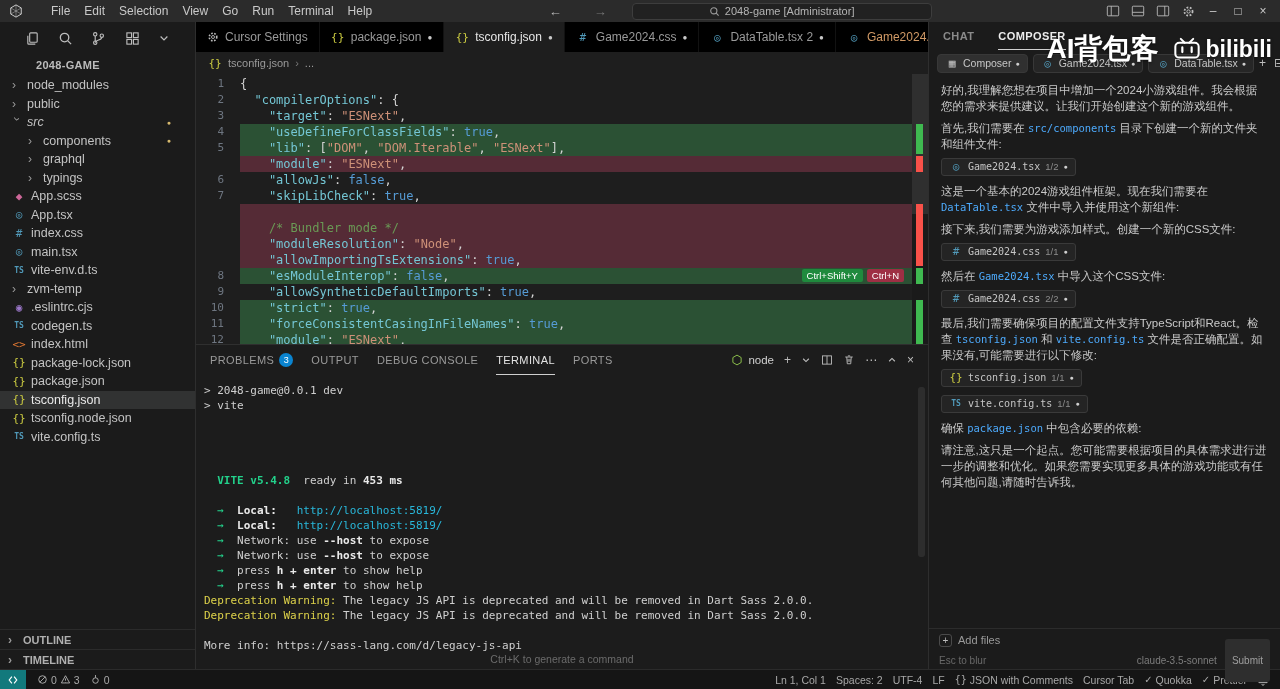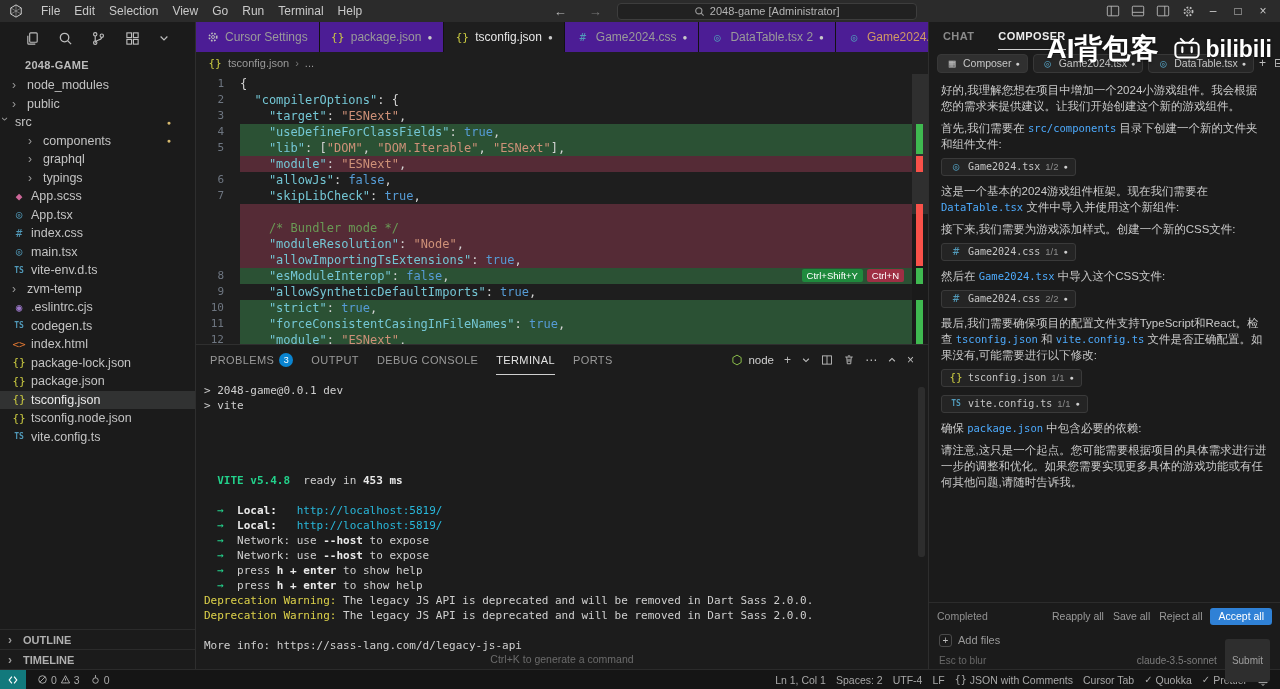--- a/index.html
+++ b/index.html
@@ -2,55 +2,55 @@
 <html><head>
 <meta charset="utf-8">
 <style>
 *{margin:0;padding:0;box-sizing:border-box}
 html,body{width:1280px;height:689px;overflow:hidden;background:#1e1e1e}
 body{font-family:"Liberation Sans","DejaVu Sans",sans-serif;color:#ccc;font-size:12px}
 svg{display:block}
 .app{display:flex;flex-direction:column;width:1280px;height:689px}
 
 
-.titlebar{height:22px;flex:0 0 22px;background:#2b2b2b;display:flex;align-items:center;padding:0 6px;gap:8px}
+.titlebar{height:22px;flex:0 0 22px;background:#2b2b2b;display:flex;align-items:center;padding:0 6px;gap:18px}
 .app-logo{width:20px;display:flex;justify-content:center}
 .menus{display:flex}
 .menu-item{padding:0 7px;font-size:12px;color:#c9c9c9;cursor:default}
 .tb-spacer{flex:1}
 .nav-arrow{color:#bdbdbd;padding:0 7px;font-size:13px;cursor:pointer}
 .nav-arrow.fwd{color:#777}
 .search-pill{width:300px;height:17px;background:#212121;border:1px solid #3d3d3d;border-radius:4px;display:flex;align-items:center;justify-content:center;gap:5px;font-size:11px;color:#b4b4b4;cursor:pointer}
 .win-icons{display:flex;align-items:center;gap:3px;margin-left:8px}
 .wi{width:22px;height:20px;display:flex;align-items:center;justify-content:center;color:#c8c8c8;font-size:12px;cursor:pointer}
 
 
 .main{flex:1;display:flex;min-height:0}
 
 
 .sidebar{width:196px;flex:0 0 196px;background:#1b1b1b;border-right:1px solid #2e2e2e;display:flex;flex-direction:column}
 .side-toolbar{height:32px;flex:0 0 32px;display:flex;align-items:center;justify-content:space-around;padding:0 16px}
 .side-toolbar span{cursor:pointer}
-.explorer-title{height:22px;line-height:22px;padding-left:25px;font-size:11px;font-weight:bold;color:#bcbcbc;letter-spacing:.3px}
+.explorer-title{height:22px;line-height:22px;padding-left:36px;font-size:11px;font-weight:bold;color:#bcbcbc;letter-spacing:.3px}
 .tree-item{height:18.5px;display:flex;align-items:center;font-size:12.5px;color:#c3c3c3;cursor:pointer;gap:5px}
 .tree-item.selected{background:#313232;color:#e9e9e9}
 .twisty{color:#9a9a9a;display:inline-block;width:10px;font-size:12px;line-height:1}
 .twisty.open{transform:rotate(90deg)}
 .ficon{width:14px;display:inline-flex;justify-content:center;font-size:11px;flex:0 0 14px}
 .ficon.ts{font-size:8px;font-weight:bold;letter-spacing:0}
 .flabel{white-space:nowrap;overflow:hidden}
 .fdot{margin-left:auto;margin-right:24px;font-size:7px;color:#d7ba6e}
 .side-sections{margin-top:auto}
 .side-section{height:20px;display:flex;align-items:center;gap:5px;padding-left:8px;border-top:1px solid #2b2b2b;font-size:11px;font-weight:bold;color:#b0b0b0;cursor:pointer}
 
 
 .center{flex:1;display:flex;flex-direction:column;min-width:0;background:#1e1e1e}
 .tabbar{height:30px;flex:0 0 30px;background:#161616;display:flex;align-items:stretch}
 .tabs{display:flex}
-.tab{display:flex;align-items:center;gap:6px;padding:0 11px;font-size:12px;background:#4c1d95;color:#9a9a9a;border-right:1px solid #121212;cursor:pointer;white-space:nowrap}
+.tab{display:flex;align-items:center;gap:6px;padding:0 11px;font-size:12px;background:#000000;color:#9a9a9a;border-right:1px solid #121212;cursor:pointer;white-space:nowrap}
 .tab.active{background:#1e1e1e;color:#e6e6e6}
 .tmod{font-size:8px;color:#c9c9c9}
 .tab-actions{margin-left:auto;display:flex;align-items:center;gap:10px;padding:0 10px;color:#bdbdbd}
 .tab-actions span{cursor:pointer}
 .breadcrumb{height:22px;flex:0 0 22px;display:flex;align-items:center;gap:6px;padding-left:12px;font-size:11px;color:#9a9a9a;cursor:pointer}
 .bc-sep{color:#7a7a7a}
 .editor{flex:1;position:relative;overflow:hidden;padding-top:2px;min-height:0}
 .code-line{display:flex;height:16px;line-height:16px;font-size:12px;font-family:"DejaVu Sans Mono","Liberation Mono",monospace}
 .gutter{width:44px;flex:0 0 44px;text-align:right;padding-right:16px;color:#6e7681;font-size:11px}
 .lc{flex:1;white-space:pre;position:relative;color:#d4d4d4;margin-right:16px}
@@ -231,21 +231,21 @@
       <div class="explorer-title">2048-GAME</div>
       <div class="tree" id="tree">
           <div class="tree-item" style="padding-left: 12px;">
             <span class="twisty">›</span>
             <span class="flabel">node_modules</span>
           </div>
           <div class="tree-item" style="padding-left: 12px;">
             <span class="twisty">›</span>
             <span class="flabel">public</span>
           </div>
-          <div class="tree-item" style="">
+          <div class="tree-item" style="padding-left: 12px; font-style: italic;">
             <span class="twisty open">›</span>
             <span class="flabel">src</span>
             <span class="fdot">●</span>
           </div>
           <div class="tree-item" style="padding-left: 28px;">
             <span class="twisty">›</span>
             <span class="flabel">components</span>
             <span class="fdot">●</span>
           </div>
           <div class="tree-item" style="padding-left: 28px;">
@@ -607,29 +607,20 @@
           <div class="chip-row"><span class="chip">
               <span class="ficon ts" style="color: rgb(81, 154, 186); font-family: &quot;DejaVu Sans Mono&quot;, &quot;Liberation Mono&quot;, monospace;">TS</span>
               <span class="chip-name">vite.config.ts</span>
               <span class="chip-frac">1/1</span>
               <span class="cdot">●</span>
             </span></div>
           <p class="cpara"><span class="ct">确保 </span><span class="ccode">package.json</span><span class="ct"> 中包含必要的依赖:</span></p>
           <p class="cpara"><span class="ct">请注意,这只是一个起点。您可能需要根据项目的具体需求进行进一步的调整和优化。如果您需要实现更多具体的游戏功能或有任何其他问题,请随时告诉我。</span></p>
         </div>
       <div class="cfooter">
-        <div class="crow1">
-          <span>Completed</span>
-          <span class="cactions" id="chat-actions">
-              <span class="cact">Reapply all</span>
-              <span class="cact">Save all</span>
-              <span class="cact">Reject all</span>
-            </span>
-          <button class="accept">Accept all</button>
-        </div>
         <div class="crow2">
           <span class="plusbox">+</span>
           <span>Add files</span>
         </div>
         <div class="crow3">
           <span>Esc to blur</span>
           <span class="model">claude-3.5-sonnet</span>
           <span class="submit">Submit</span>
         </div>
       </div>

